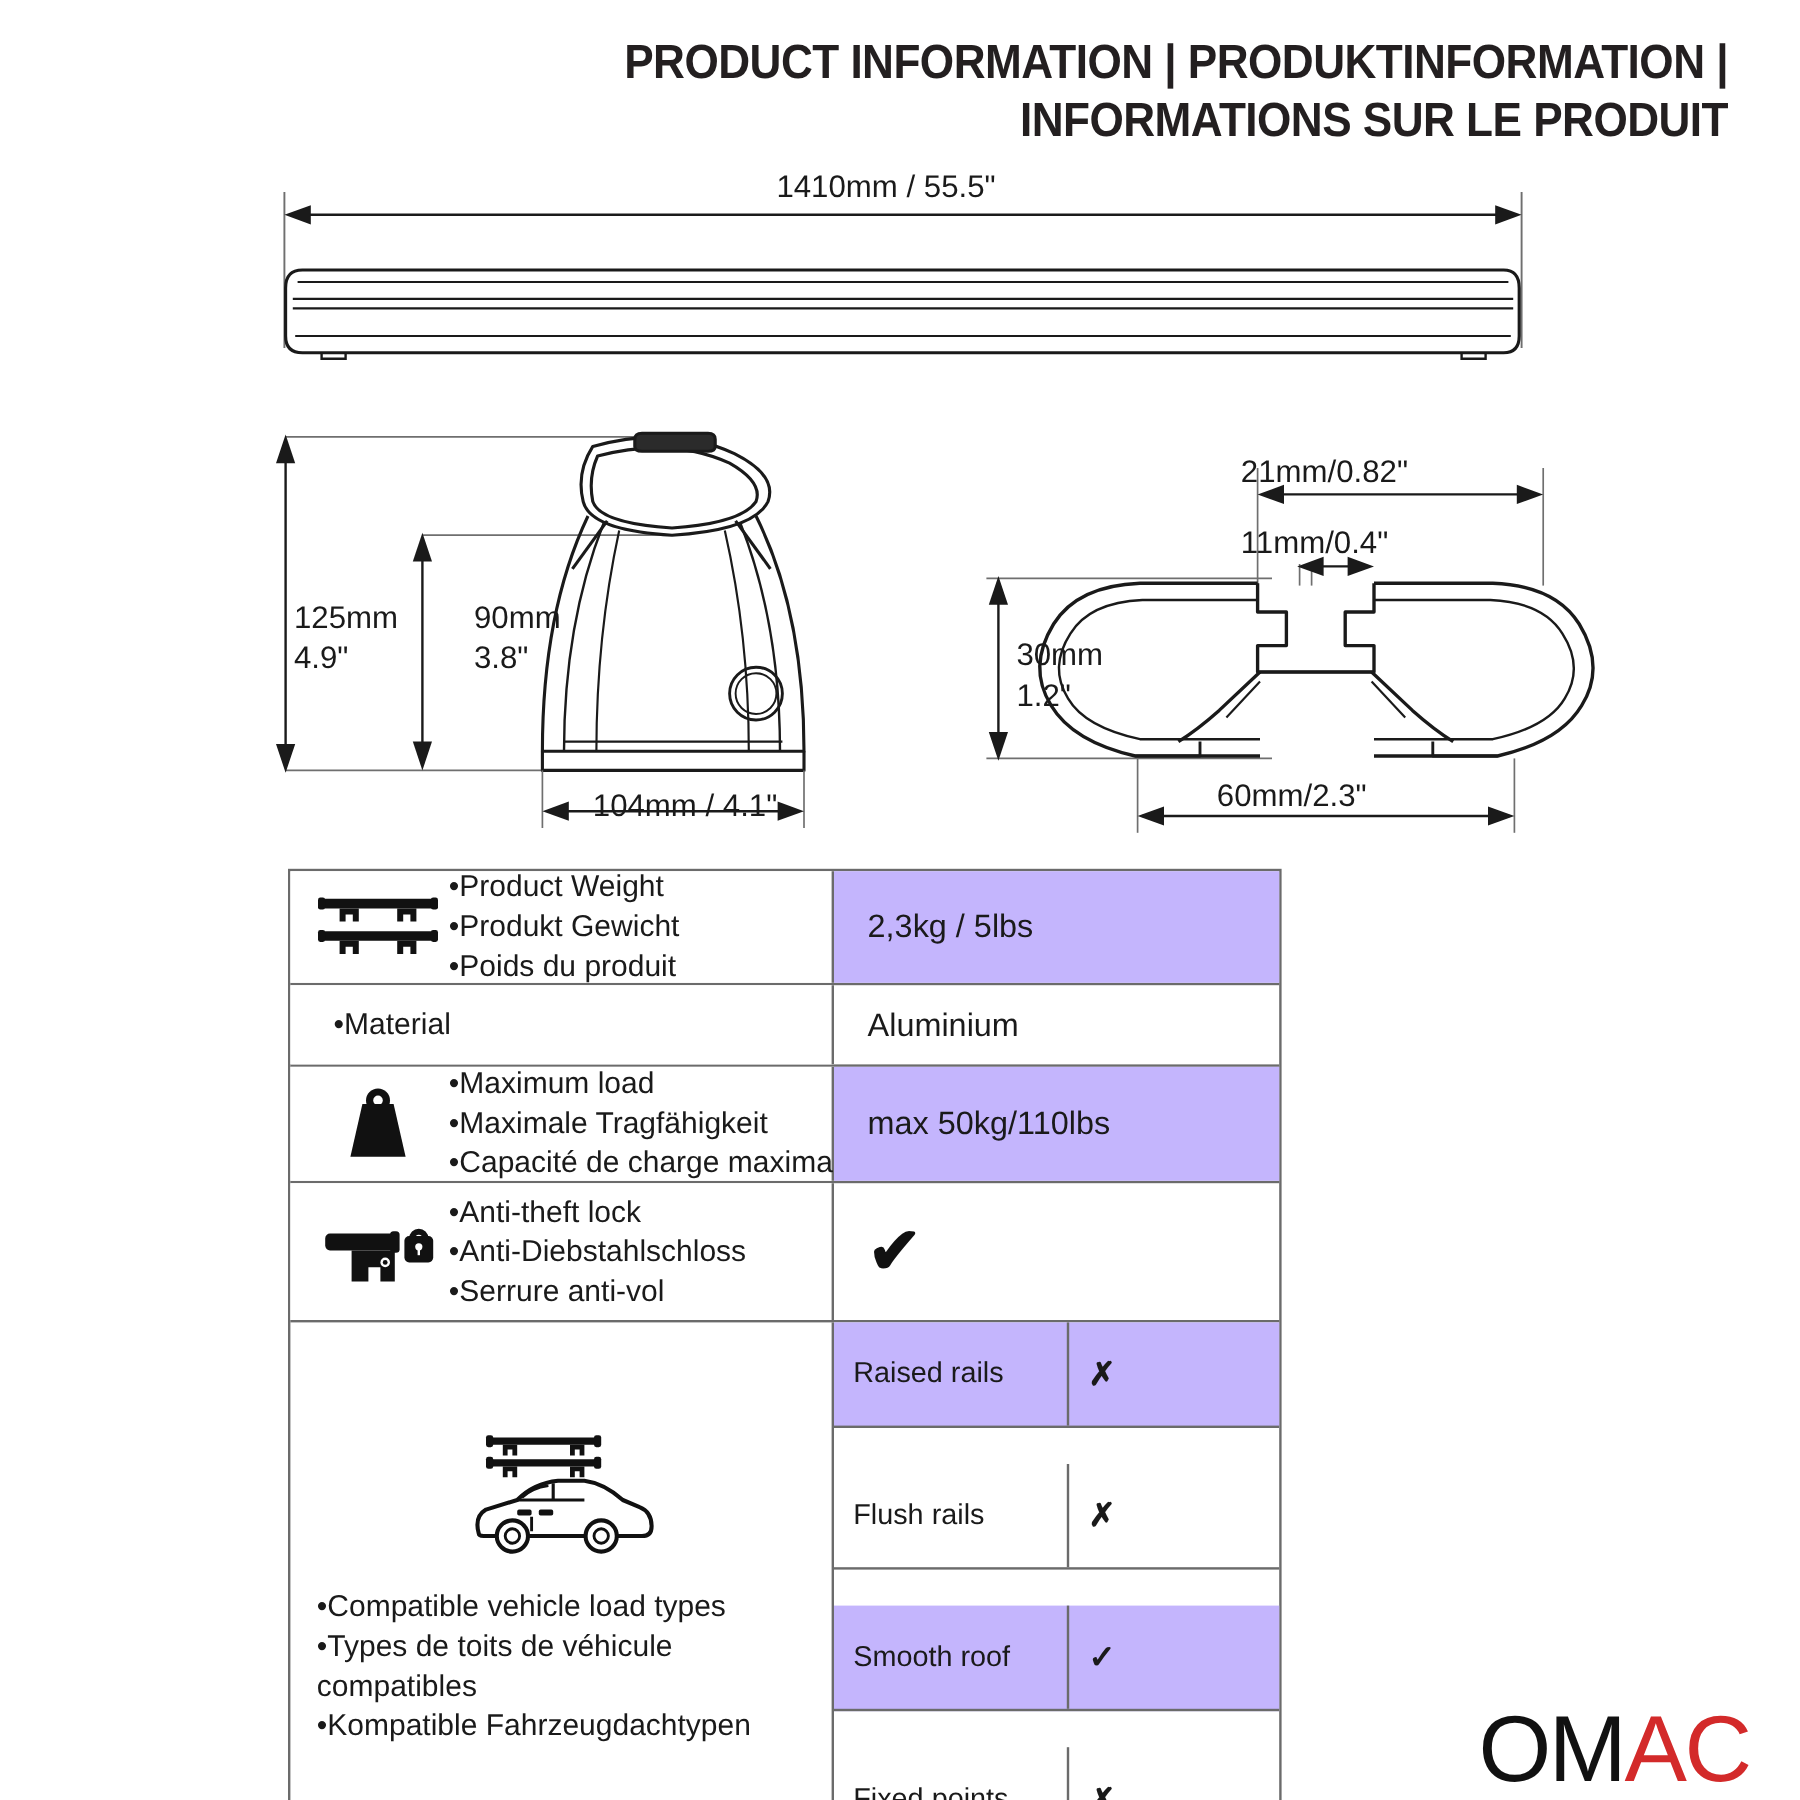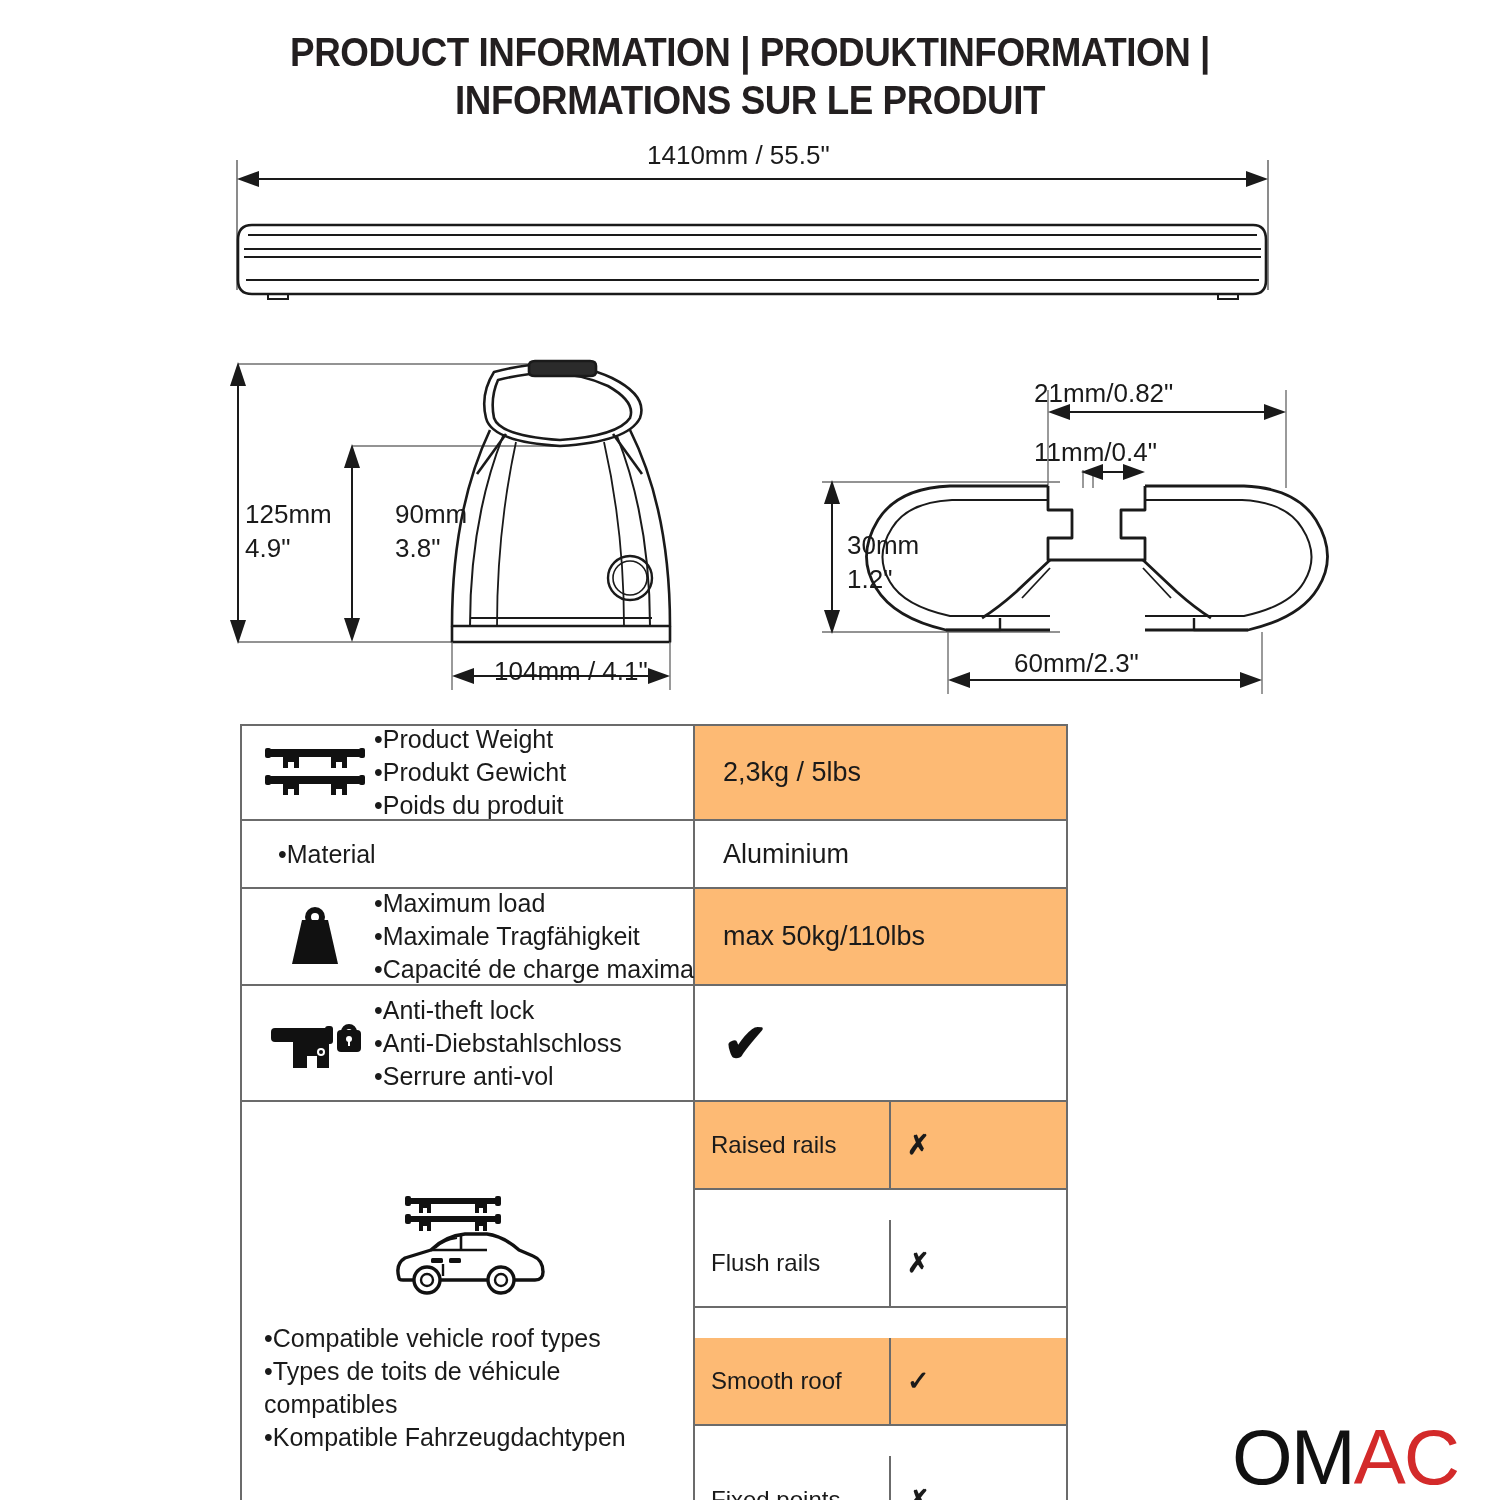--- a/index.html
+++ b/index.html
@@ -18,21 +18,21 @@
     background: #ffffff;
     overflow: hidden;
   }
 
   
   #title-block {
     position: absolute;
     top: 28px;
     left: 0;
     width: 1500px;
-    text-align: center;
+    text-align: right;
   }
   .title-line {
     font-family: "Liberation Sans", sans-serif;
     font-weight: bold;
     font-size: 40px;
     letter-spacing: -0.5px;
     line-height: 48px;
     color: #231f20;
     transform: scaleX(0.92);
     white-space: nowrap;
@@ -83,21 +83,21 @@
   }
   .scell-value {
     flex: 1;
     box-sizing: border-box;
     display: flex;
     align-items: center;
     padding-left: 28px;
     font-size: 27px;
     color: #1a1a1a;
   }
-  .shaded { background: #fdba74; }
+  .shaded { background: #c4b5fd; }
   .icon-box {
     width: 118px;
     min-width: 118px;
     display: flex;
     align-items: center;
     justify-content: center;
   }
   .bullets {
     font-size: 25px;
     line-height: 33px;
@@ -447,21 +447,21 @@
               <circle cx="44" cy="88" r="13"></circle>
               <circle cx="118" cy="88" r="13"></circle>
             </g>
             <g fill="#ffffff" stroke="#111" stroke-width="2.4">
               <circle cx="44" cy="88" r="6"></circle>
               <circle cx="118" cy="88" r="6"></circle>
             </g>
           </svg>
         </div>
         <div class="compat-bullets">
-          <div>•Compatible vehicle roof types</div>
+          <div>•Compatible vehicle load types</div>
           <div>•Types de toits de véhicule compatibles</div>
           <div>•Kompatible Fahrzeugdachtypen</div>
         </div>
       </div>
 
       <div class="compat-right">
         <div class="crow shaded">
           <div class="cname">Raised rails</div>
           <div class="cmark">✗</div>
         </div>

